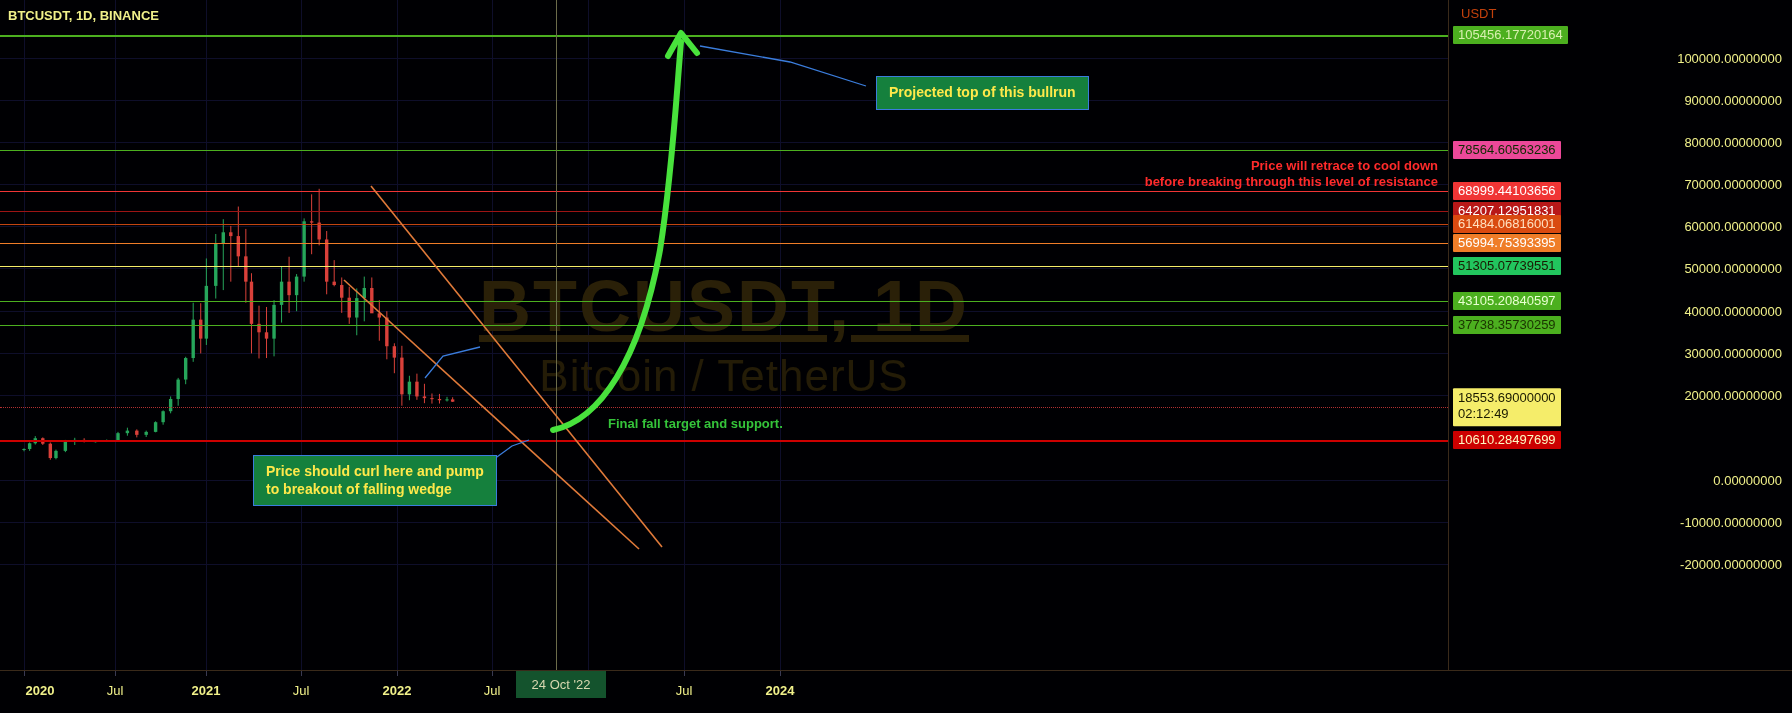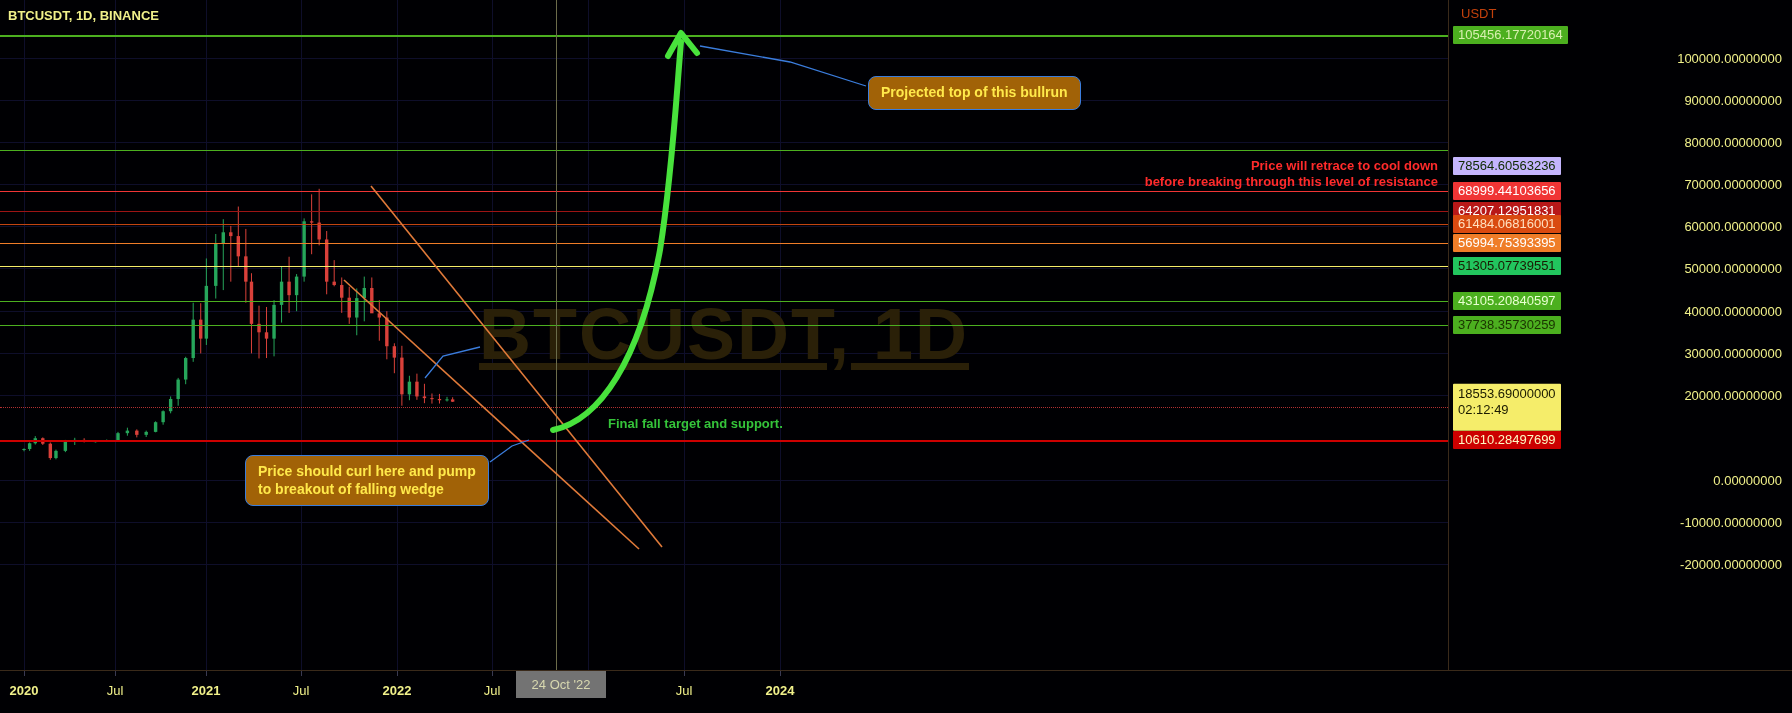--- a/index.html
+++ b/index.html
@@ -34,35 +34,35 @@
   
   .pline { position:absolute; left:0; width:1448px; height:1px; z-index:12; }
   .pline.dotted { height:0; border-top:1px dotted; background:none; }
   .pline.thick { height:2px; }
 
   
   .ptick { position:absolute; right:10px; color:#f0f08a; font-size:13px; white-space:nowrap; transform:translateY(-50%); }
   .pbadge { position:absolute; left:4px; padding:1px 5px 2px 5px; font-size:13px; white-space:nowrap;
             transform:translateY(-50%); border-radius:1px; font-weight:normal; }
   .axis-title { position:absolute; left:12px; top:6px; color:#c2410c; font-size:13px; }
-  .pbadge.cur { line-height:1.25; padding:2px 5px 12px 5px; }
+  .pbadge.cur { line-height:1.25; padding:2px 5px 3px 5px; }
   .pbadge.cur .cd { display:block; font-size:13px; }
 
   
   .ttick { position:absolute; top:12px; color:#f0f08a; font-size:13px; transform:translateX(-50%); white-space:nowrap; }
   .ttick.bold { font-weight:bold; }
   .ttick-mark { position:absolute; top:0; width:1px; height:5px; background:#3a3a52; }
-  .crosshair-time { position:absolute; top:0; height:27px; background:#737373; color:#d8d8b0;
+  .crosshair-time { position:absolute; top:0; height:27px; background:#14532d; color:#d8d8b0;
     font-size:13px; display:flex; align-items:center; justify-content:center; z-index:5; }
   .crosshair-v { position:absolute; top:0; width:1px; height:670px; background:#6b6b4a; z-index:14; }
 
   
-  .callout { position:absolute; border:1px solid #3b7ddd; border-radius:8px; background:#a16207;
+  .callout { position:absolute; border:1px solid #3b7ddd; border-radius:0; background:#15803d;
     color:#ffe94a; font-size:14px; font-weight:bold; padding:7px 12px; line-height:1.25;
-    white-space:pre-line; z-index:32; }
+    white-space:pre-line; z-index:32;margin-left:8px; }
 
   .note-text { position:absolute; font-size:13px; font-weight:bold; line-height:1.25; z-index:32; white-space:pre-line; }
 
   svg.overlay { position:absolute; left:0; top:0; width:1448px; height:670px; z-index:20; pointer-events:none; overflow:visible; }
   svg.candles { position:absolute; left:0; top:0; width:1448px; height:670px; z-index:10; }
 </style>
 </head>
 <body>
 
 <div id="chart-root">
@@ -88,20 +88,21 @@
         <div class="hgrid" style="top: 311px;"></div>
         <div class="hgrid" style="top: 353px;"></div>
         <div class="hgrid" style="top: 395px;"></div>
         <div class="hgrid" style="top: 480px;"></div>
         <div class="hgrid" style="top: 522px;"></div>
         <div class="hgrid" style="top: 564px;"></div>
       </div>
 
     <div class="watermark">
       <div class="wm-1">BTCUSDT, 1D</div>
+      <div class="wm-2">Bitcoin / TetherUS</div>
     </div>
 
     <svg class="candles" viewBox="0 0 1448 670" preserveAspectRatio="none">
       <g id="candle-layer">
           <line x1="24" x2="24" y1="448.35" y2="451.304" stroke="#26a65b" stroke-width="1"></line>
           <rect x="22.3" y="448.983" width="3.4" height="1" fill="#26a65b"></rect>
           <line x1="29.64" x2="29.64" y1="442.442" y2="450.882" stroke="#26a65b" stroke-width="1"></line>
           <rect x="27.94" y="443.286" width="3.4" height="5.697000000000003" fill="#26a65b"></rect>
           <line x1="35.28" x2="35.28" y1="436.112" y2="444.552" stroke="#26a65b" stroke-width="1"></line>
           <rect x="33.58" y="438.222" width="3.4" height="5.064000000000021" fill="#26a65b"></rect>
@@ -272,37 +273,37 @@
         <div class="ptick" style="top: 268px;">50000.00000000</div>
         <div class="ptick" style="top: 311px;">40000.00000000</div>
         <div class="ptick" style="top: 353px;">30000.00000000</div>
         <div class="ptick" style="top: 395px;">20000.00000000</div>
         <div class="ptick" style="top: 480px;">0.00000000</div>
         <div class="ptick" style="top: 522px;">-10000.00000000</div>
         <div class="ptick" style="top: 564px;">-20000.00000000</div>
       </div>
     <div id="price-badge-layer">
         <div class="pbadge" style="top: 35px; background: rgb(76, 175, 31); color: rgb(216, 240, 176);">105456.17720164</div>
-        <div class="pbadge" style="top: 166px; background: #c4b5fd; color: rgb(14, 42, 0);">78564.60563236</div>
+        <div class="pbadge" style="top: 150px; background: #ec4899; color: rgb(14, 42, 0);">78564.60563236</div>
         <div class="pbadge" style="top: 191px; background: rgb(240, 53, 53); color: rgb(255, 255, 255);">68999.44103656</div>
         <div class="pbadge" style="top: 211px; background: rgb(184, 24, 24); color: rgb(255, 255, 255);">64207.12951831</div>
         <div class="pbadge" style="top: 224px; background: rgb(217, 74, 16); color: rgb(255, 224, 192);">61484.06816001</div>
         <div class="pbadge" style="top: 243px; background: rgb(239, 125, 40); color: rgb(255, 255, 255);">56994.75393395</div>
         <div class="pbadge" style="top: 266px; background: #22c55e; color: rgb(26, 26, 0);">51305.07739551</div>
         <div class="pbadge" style="top: 301px; background: rgb(76, 175, 31); color: rgb(232, 255, 208);">43105.20840597</div>
         <div class="pbadge" style="top: 325px; background: rgb(76, 175, 31); color: rgb(26, 51, 0);">37738.35730259</div>
         <div class="pbadge" style="top: 440px; background: rgb(204, 0, 0); color: #fef9c3;">10610.28497699</div>
         <div class="pbadge cur" style="top: 407px; background: rgb(245, 237, 106); color: rgb(26, 26, 0);"><span>18553.69000000</span><span class="cd">02:12:49</span></div>
       </div>
   </div>
 
   <div class="time-axis">
     <div id="time-tick-layer">
         <div class="ttick-mark" style="left: 24px;"></div>
-        <div class="ttick bold" style="left: 24px;">2020</div>
+        <div class="ttick bold" style="left: 40px;">2020</div>
         <div class="ttick-mark" style="left: 115px;"></div>
         <div class="ttick" style="left: 115px;">Jul</div>
         <div class="ttick-mark" style="left: 206px;"></div>
         <div class="ttick bold" style="left: 206px;">2021</div>
         <div class="ttick-mark" style="left: 301px;"></div>
         <div class="ttick" style="left: 301px;">Jul</div>
         <div class="ttick-mark" style="left: 397px;"></div>
         <div class="ttick bold" style="left: 397px;">2022</div>
         <div class="ttick-mark" style="left: 492px;"></div>
         <div class="ttick" style="left: 492px;">Jul</div>

